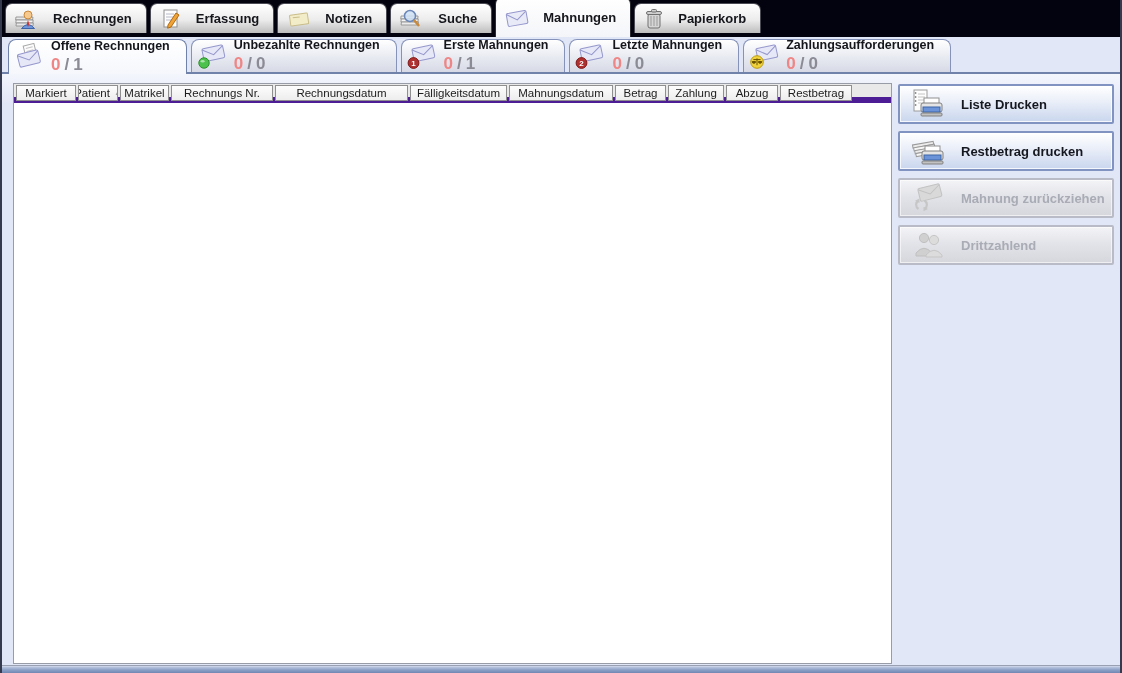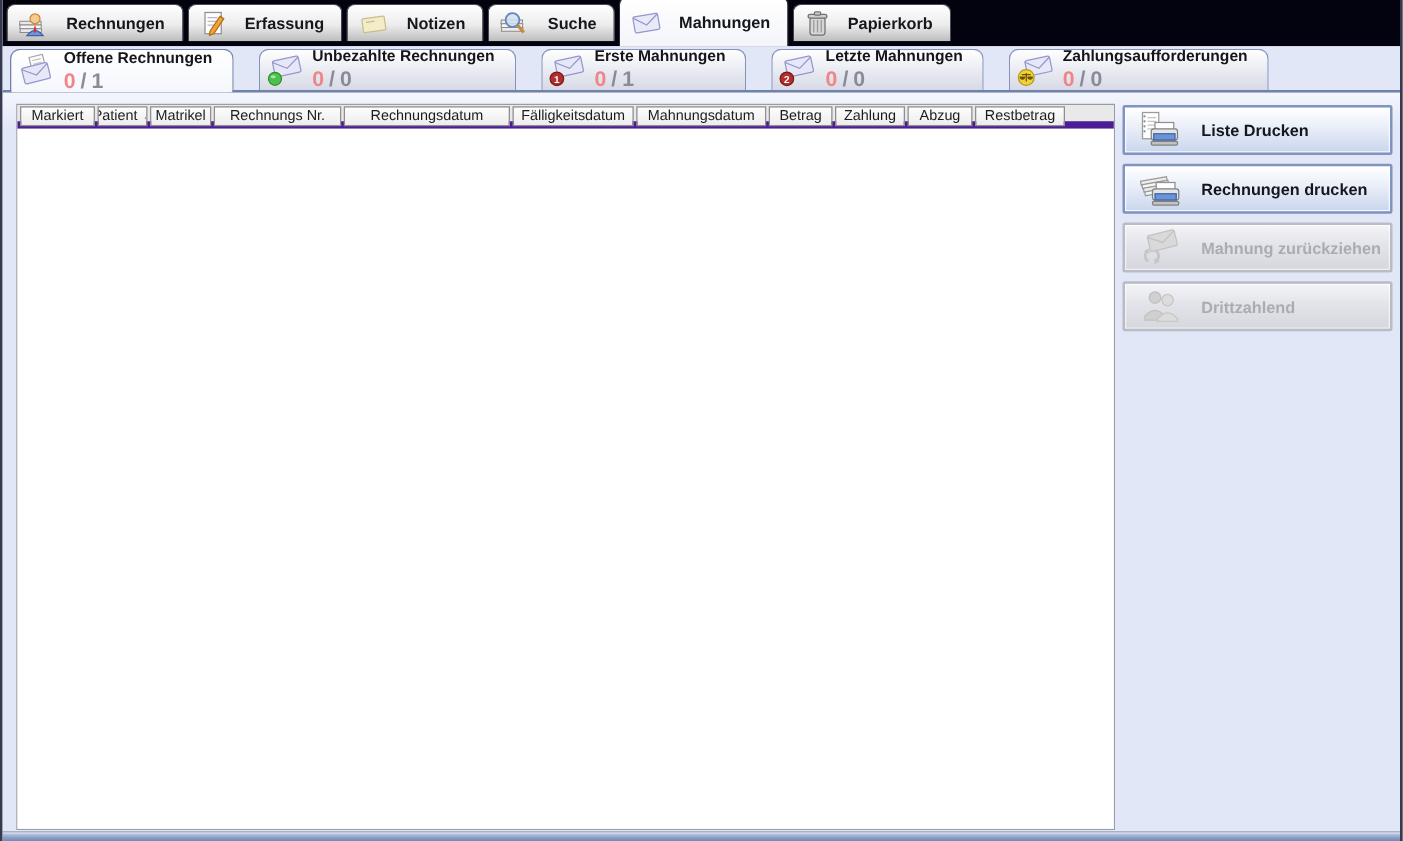--- a/index.html
+++ b/index.html
@@ -9,21 +9,21 @@
   
   .topbar { height:37px; background:#02030e; display:flex; align-items:flex-end; padding-left:3px; gap:3px; }
   .tab { height:30px; margin-bottom:4px; border:1px solid #4a4a55; border-bottom:none; border-radius:7px 7px 0 0;
          background:linear-gradient(#ffffff, #ececec 55%, #bdbdbd); display:flex; align-items:center; gap:13px;
          padding:0 14px 0 8px; cursor:default; }
   .tab-label { font-size:13px; font-weight:bold; color:#15161c; white-space:nowrap; }
   .tab.sel { height:40px; margin-bottom:0; background:linear-gradient(#ffffff, #f4f5f9); border-color:#2a2a33; }
   .ticon { display:inline-flex; align-items:center; }
 
   
-  .subtabs { height:37px; background:#e2e7f7; display:flex; align-items:flex-end; padding-left:6px; gap:20px;
+  .subtabs { height:37px; background:#e2e7f7; display:flex; align-items:flex-end; padding-left:6px; gap:4px;
              border-bottom:2px solid #7081aa; position:relative; }
   .subtab { height:33px; border:1px solid #8592ba; border-bottom:none; border-radius:8px 8px 0 0;
             background:linear-gradient(#ffffff, #e6e8f0 60%, #d7dae6); display:flex; align-items:center; gap:7px;
             padding:1px 16px 1px 5px; cursor:default; }
   .subtab.sel { position:relative; z-index:2; height:35px; margin-bottom:-2px;
                 background:linear-gradient(#ffffff, #f5f7fc); border-color:#7081aa; }
   .st-text { display:flex; flex-direction:column; line-height:1.25; }
   .st-label { font-size:12.5px; font-weight:bold; color:#15161c; white-space:nowrap; }
   .st-counts { font-size:17px; font-weight:bold; }
   .cnt-marked { color:#ef8585; }
@@ -320,21 +320,21 @@
               <rect x="3.6" y="11" width="21" height="3.2" fill="#f6f6f6"></rect>
               <rect x="4.2" y="14" width="21" height="3.2" fill="#ececec"></rect>
               <rect x="4.8" y="17" width="21" height="3.2" fill="#f6f6f6"></rect>
             </g>
             <rect x="15" y="11" width="15" height="7" fill="#ffffff" stroke="#909090"></rect>
             <rect x="12" y="16" width="21" height="9" rx="2" fill="#e4e4e4" stroke="#808080"></rect>
             <rect x="14" y="20" width="17" height="5" fill="#6a93d8" stroke="#3d65a8"></rect>
             <rect x="12" y="26" width="21" height="3" rx="1" fill="#c2c2c2" stroke="#808080"></rect>
           </svg>
         </span>
-        <span class="abtn-label">Rechnungen drucken</span>
+        <span class="abtn-label">Restbetrag drucken</span>
       </div>
 
       <div class="abtn disabled">
         <span class="aicon">
           <svg width="36" height="32" viewBox="0 0 36 32">
             <g transform="rotate(-14 19 11)">
               <rect x="8" y="4" width="22" height="13" rx="1.5" fill="#d9d9d9" stroke="#c2c2c2"></rect>
               <path d="M8 5 L19 12 L30 5" fill="none" stroke="#c2c2c2"></path>
             </g>
             <g fill="none" stroke="#c6c6c6" stroke-width="2.2">

